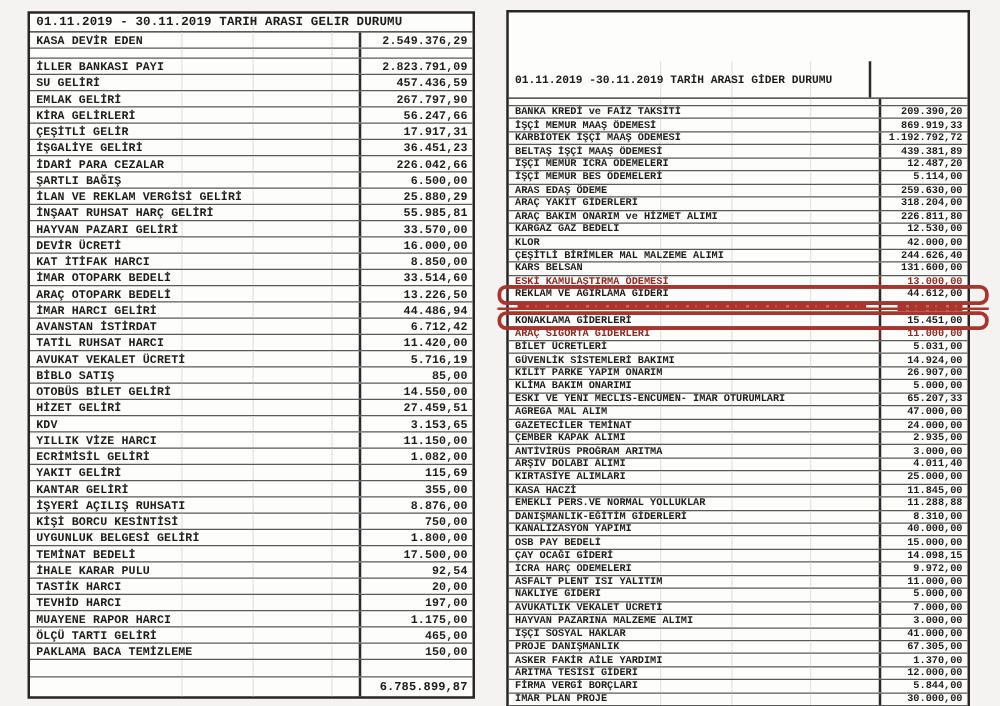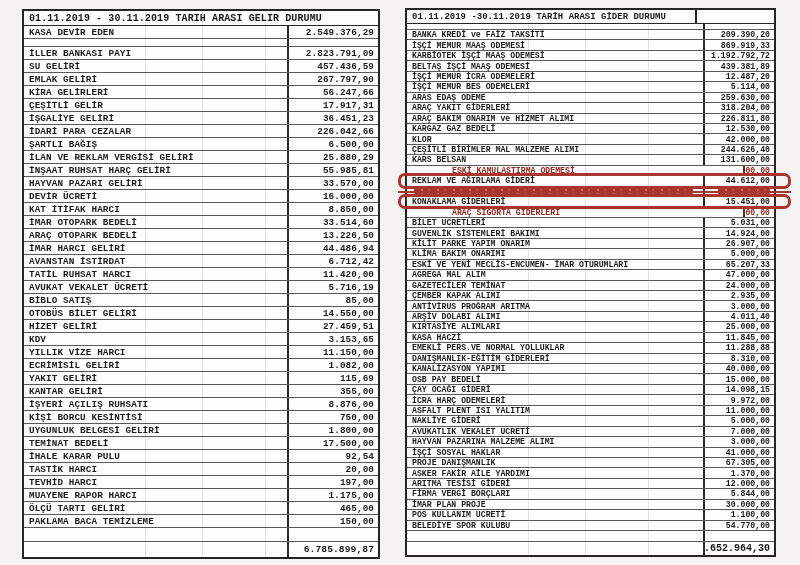--- a/index.html
+++ b/index.html
@@ -39,21 +39,21 @@
   .tbl-left .cell.label{width:263px;}
   .tbl-left .row.header{height:15px;border-bottom:1.5px solid #262626;}
   .tbl-left .row.header .cell.label{width:100%;font-size:10px;}
   .tbl-left .row.blank{height:8px;}
   .tbl-left .row.blank_tall{height:14px;}
   .tbl-left .row.total{height:15px;font-size:9.6px;border-bottom:none;}
 
   
   .tbl-right .row{height:10.45px;font-size:8.2px;letter-spacing:0;}
   .tbl-right .cell.label{width:296px;}
-  .tbl-right .row.header{height:14px;border-bottom:1.5px solid #262626;}
+  .tbl-right .row.header{height:30px;border-bottom:1.5px solid #262626;margin-top:39px;}
   .tbl-right .row.header .cell.label{width:288px;font-size:9px;}
   .tbl-right .row.blank_thin{height:6px;}
   .tbl-right .row.blank_tall{height:11px;}
   .tbl-right .row.total{height:13px;font-size:10px;border-bottom:none;}
 
   .row.blank .cell.label,.row.blank_tall .cell.label,.row.blank_thin .cell.label{color:transparent;}
 
   
   .row.boxed{z-index:4;}
   .row.boxed::after{
@@ -65,21 +65,21 @@
   .row.redacted::after{
     content:"";position:absolute;left:-9px;right:-17px;top:45%;height:2px;background:#a9362e;
   }
   .scribble{
     display:inline-block;height:6px;border-radius:1px;
     background:repeating-linear-gradient(90deg,#a9362e 0 7px,#c46a5f 7px 9px,#a9362e 9px 14px,#b85348 14px 16px);
   }
   .scribble.long{width:96%;margin-left:2px;}
   .scribble.short{width:80%;}
   
-  .row.tinted{color:#8a2b24;padding-left:40px;}
+  .row.tinted{color:#8a2b24;}
   .row.tinted .cell.value{border-left-color:#5d2a26;}
 </style>
 </head>
 <body>
 
 <div class="page">
 
   <div class="tbl tbl-left">
     <div class="row header">
       <div class="cell label">01.11.2019 - 30.11.2019 TARİH ARASI GELİR DURUMU</div>

